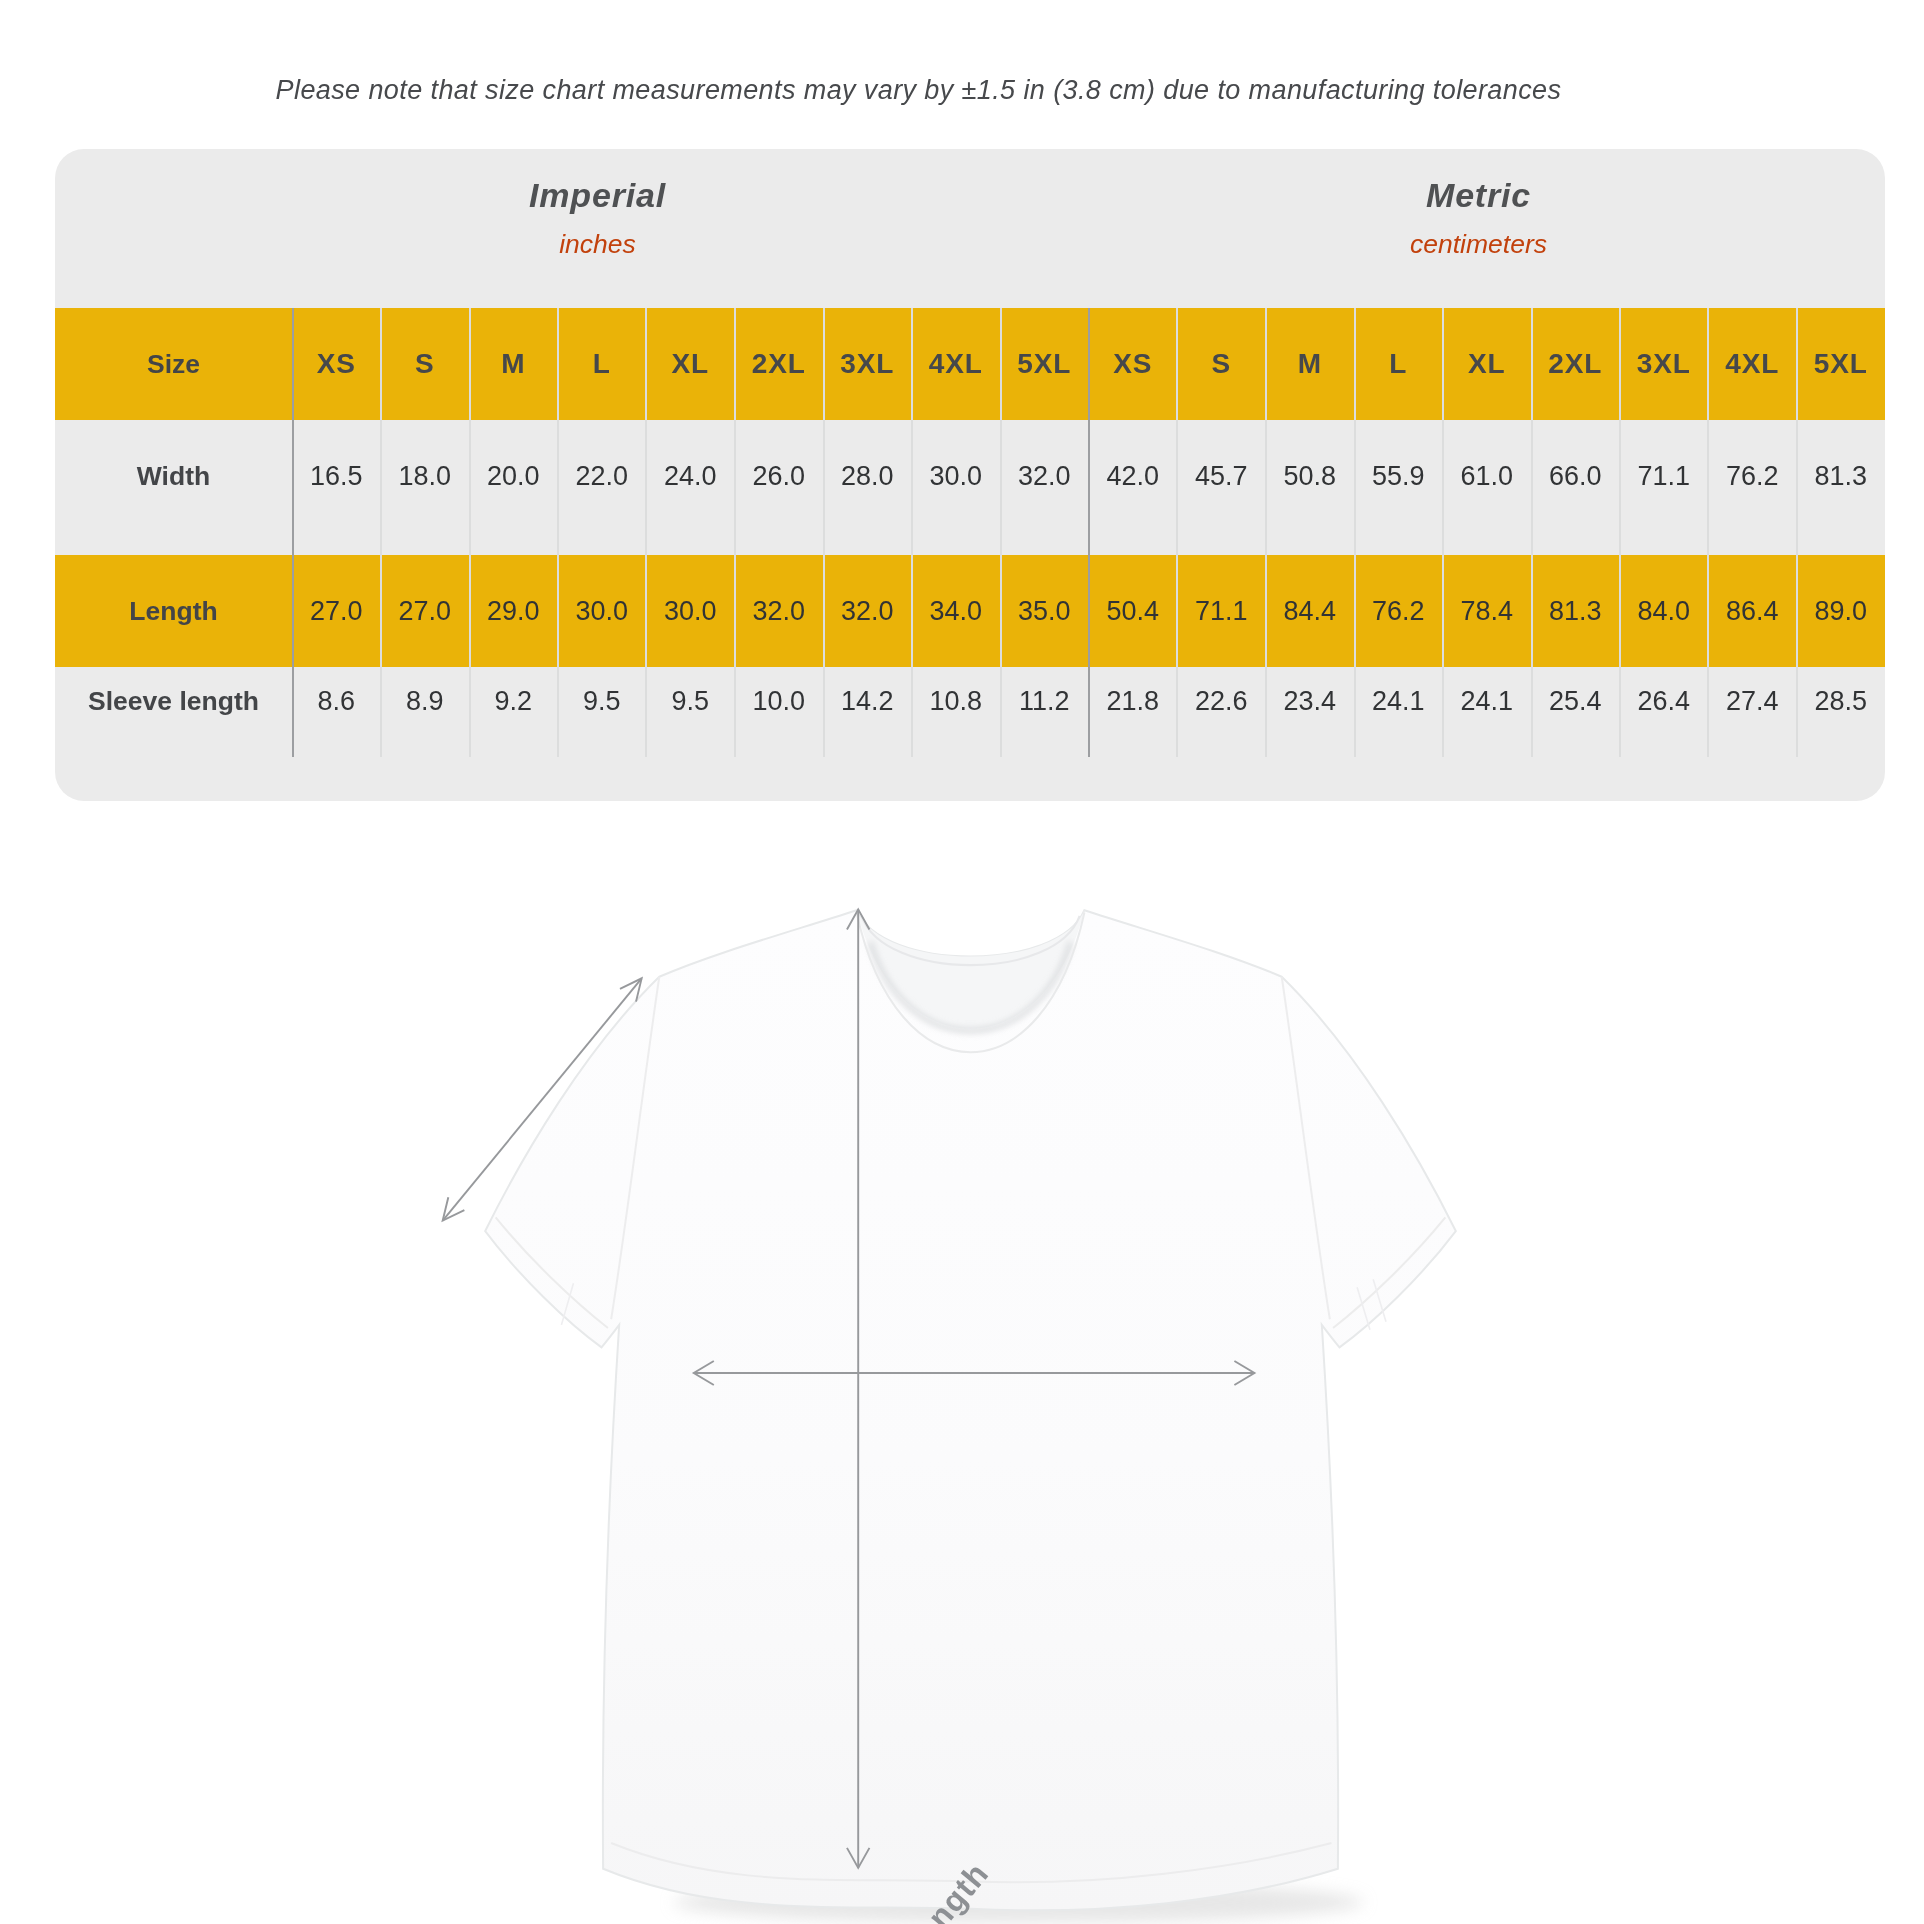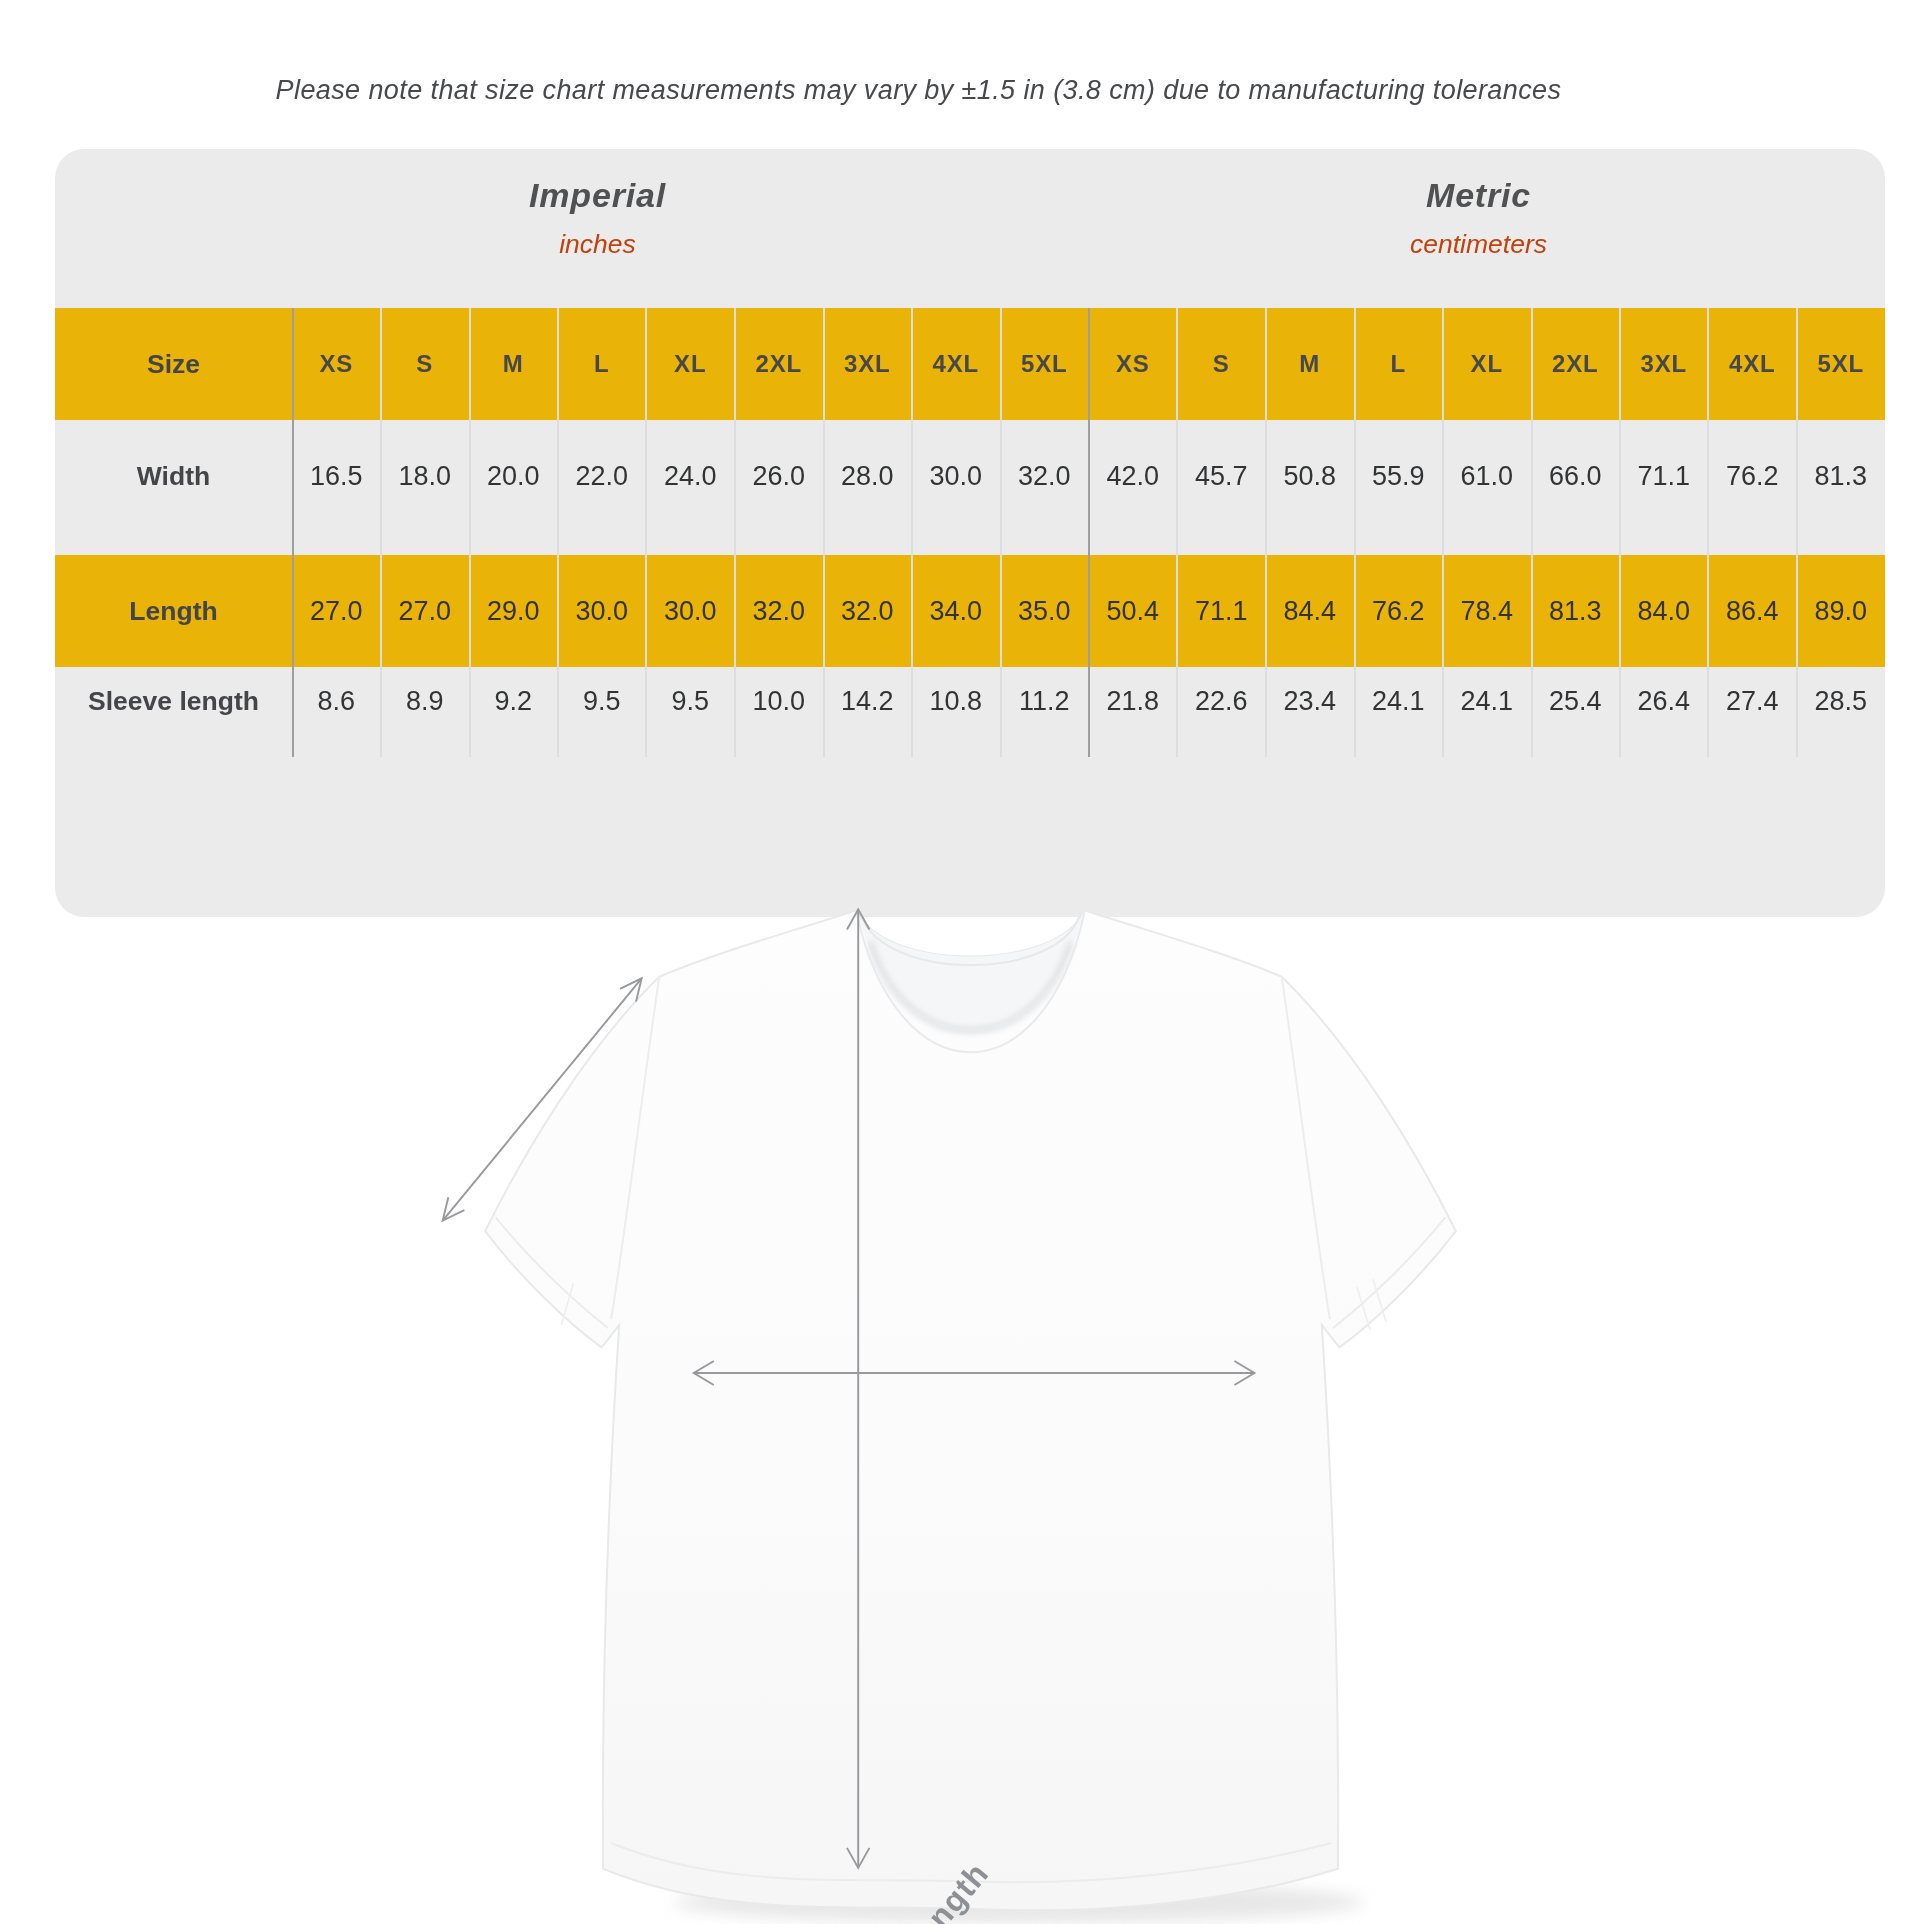--- a/index.html
+++ b/index.html
@@ -8,35 +8,35 @@
     font-family:"Liberation Sans","DejaVu Sans",sans-serif;overflow:hidden;
   }
   
   .disclaimer{
     position:absolute;top:75px;left:0;width:1925px;text-align:center;
     font-size:27px;font-style:italic;color:#47494c;letter-spacing:0.4px;
     transform:translateX(-44px);
   }
   
   .table-wrap{
-    position:absolute;left:55px;top:149px;width:1830px;height:768px;
+    position:absolute;left:55px;top:149px;width:1830px;height:652px;
     background:#ebebeb;border-radius:29px;overflow:hidden;
   }
   .unit-head{position:absolute;width:497px;text-align:center;top:27px;}
   .unit-head .t{font-size:34px;font-weight:bold;font-style:italic;color:#4f5153;letter-spacing:0.8px;}
   .unit-head .s{font-size:26.5px;font-style:italic;color:#c2410c;margin-top:14.4px;}
   .unit-head.imp{left:294px;}
   .unit-head.met{left:1175px;}
   .trow{
     position:absolute;left:0;width:1830px;height:112px;
     display:grid;grid-template-columns:237px repeat(18,1fr);align-items:center;
   }
   .trow.white{background:#eab308;}
   .tcell{text-align:center;font-size:27px;color:#313335;line-height:112px;height:112px;}
-  .tcell.code{font-size:24px;font-weight:600;color:#46484b;letter-spacing:0.8px;border-radius:19px;}
+  .tcell.code{font-size:28px;font-weight:600;color:#46484b;letter-spacing:0.8px;border-radius:19px;}
   .tcell.rlabel{font-size:26.5px;font-weight:bold;color:#434548;}
   .vline{position:absolute;top:159px;height:449px;width:1.6px;}
   .vline.light{background:#dcdddd;}
   .vline.strong{background:#9c9ea1;}
   
   .diagram{position:absolute;left:401px;top:882px;width:1139px;height:1059px;}
   .diagram svg{position:absolute;left:0;top:0;}
   .shirt-label{
     position:absolute;font-size:32px;font-weight:bold;color:#8d9094;
     letter-spacing:1.2px;white-space:nowrap;transform:translate(-50%,-50%);

